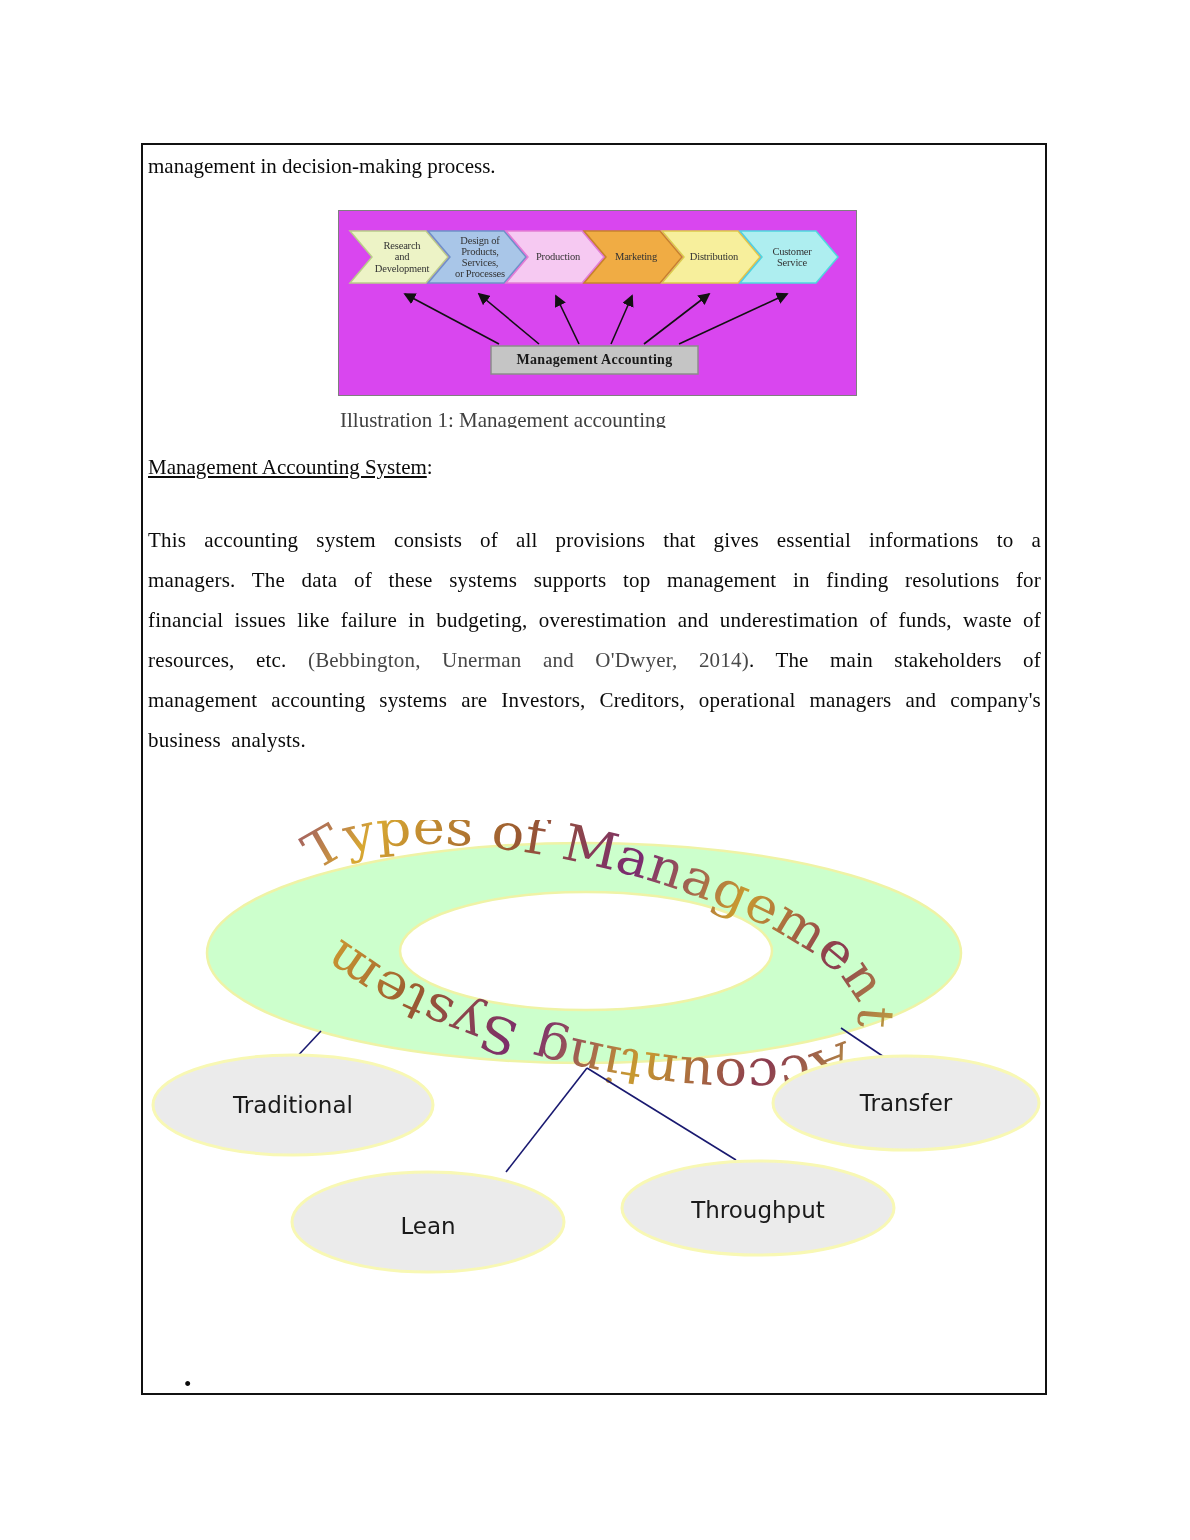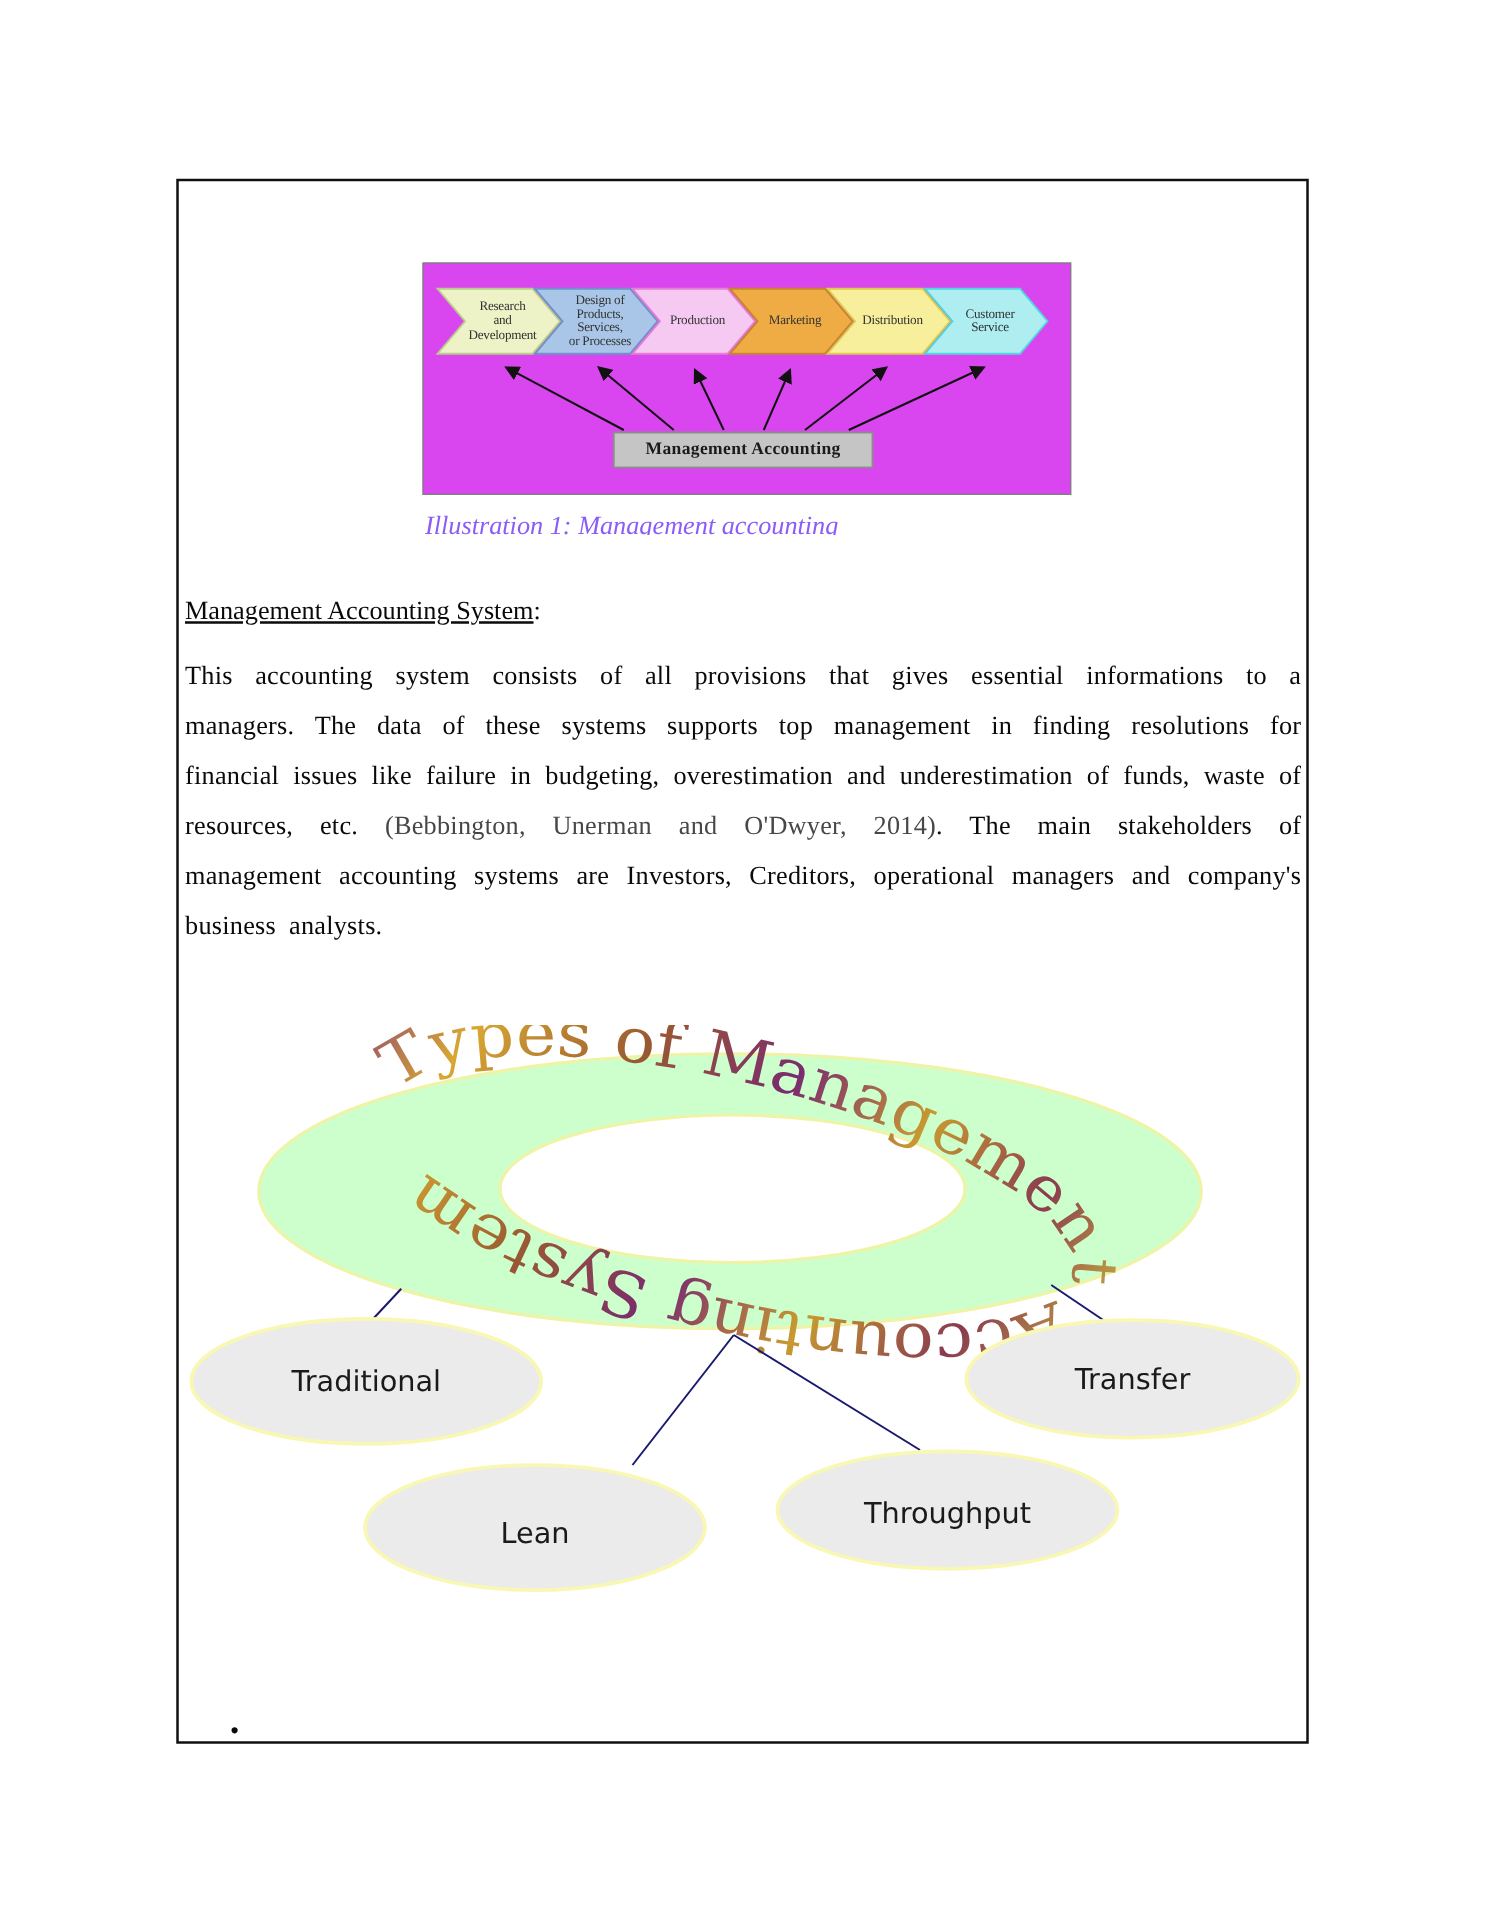--- a/index.html
+++ b/index.html
@@ -13,40 +13,41 @@
           border:1px solid #7f7f7f;background:#d946ef;}
   .figure svg{position:absolute;left:0;top:0;}
   .stage-label{position:absolute;width:72px;height:52px;top:20px;display:flex;
                align-items:center;justify-content:center;text-align:center;
                font-size:10.5px;line-height:1.06;color:#333;letter-spacing:-0.2px;
                white-space:pre-line;}
   .ma-box-label{position:absolute;left:152px;top:135px;width:207px;height:28px;
                 display:flex;align-items:center;justify-content:center;
                 font-size:14px;font-weight:bold;color:#1a1a1a;letter-spacing:0.3px;}
   .caption{position:absolute;left:340px;top:406px;width:420px;height:22px;overflow:hidden;
-           font-style:italic;font-size:21px;line-height:28px;color:#8b5cf6;}
-  .heading{position:absolute;left:148px;top:476px;font-size:21px;}
+           font-size:21px;line-height:28px;color:#404040;}
+  .heading{position:absolute;left:148px;top:455px;font-size:21px;}
   .heading .u{text-decoration:underline;}
   .para{position:absolute;left:148px;top:520px;width:893px;font-size:21px;line-height:40px;
         text-align:justify;word-spacing:5px;letter-spacing:0.2px;}
   .cite{color:#474747;}
   .below-line{left:148px;top:762px;width:893px;text-indent:57px;}
   .diagram{position:absolute;left:140px;top:820px;width:910px;height:470px;}
   .node-label{font-family:"DejaVu Sans", sans-serif;font-size:23px;fill:#1a1a1a;}
   .explain-line{left:148px;top:1324px;width:893px;text-indent:57px;word-spacing:4px;}
   .bullet-glyph{position:absolute;left:184px;top:1364px;font-size:21px;line-height:40px;}
   .bullet-line{left:218px;top:1364px;width:823px;word-spacing:2px;}
   .b{font-weight:bold;}
 </style>
 </head>
 <body>
 
 <div class="page">
   <div class="border-box"></div>
 
+  <div class="txt top-line">management in decision-making process.</div>
 
   <div class="figure">
     <svg width="517" height="184" viewBox="0 0 517 184">
       <defs>
         <marker id="ah" viewBox="0 0 10 10" refX="8.5" refY="5" markerWidth="7.5" markerHeight="7.5" orient="auto">
           <path d="M0,0 L10,5 L0,10 z" fill="#111"></path>
         </marker>
       </defs>
       <polygon points="11,20 87,20 109,46 87,72 11,72 33,46" stroke-width="1.5" stroke="#b9cd8a" fill="#edf3c6"></polygon>
       <polygon points="89,20 165,20 187,46 165,72 89,72 111,46" stroke-width="1.5" stroke="#6f93c8" fill="#a9c6e8"></polygon>

